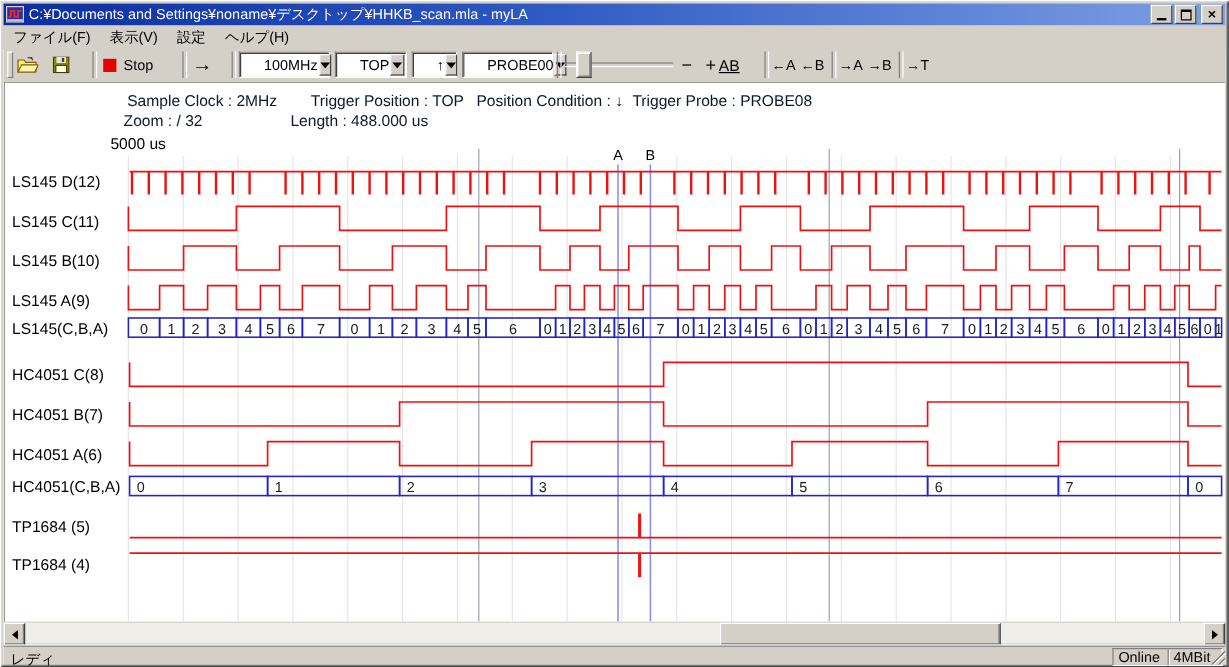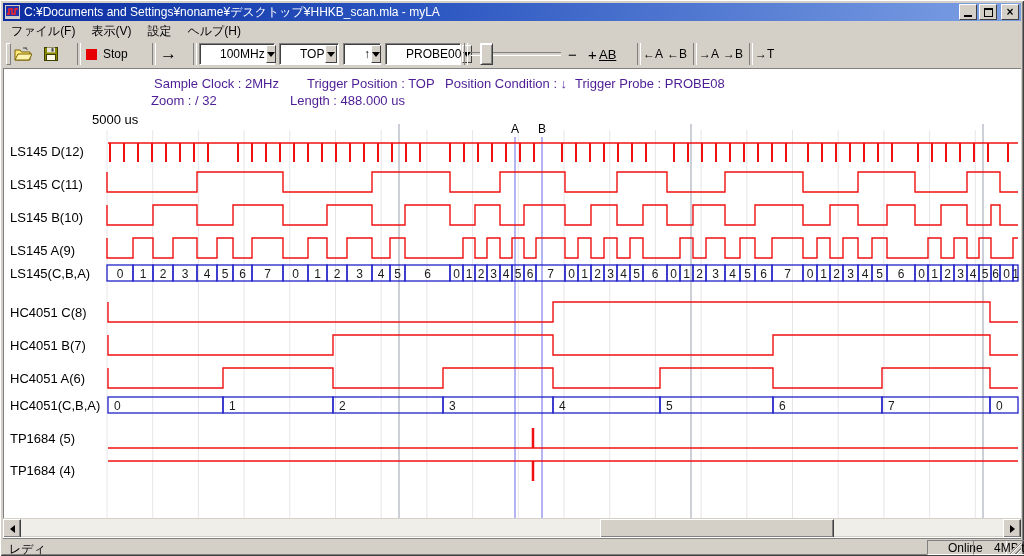--- a/index.html
+++ b/index.html
@@ -31,35 +31,35 @@
     display:flex;align-items:center;justify-content:center;}
   .tri-down{width:0;height:0;border-left:4px solid transparent;border-right:4px solid transparent;border-top:5px solid #000;}
   .stopsq{width:11px;height:11px;background:#e80000;margin-right:6px;}
   .slider-track{position:absolute;top:12px;height:2px;border-top:1px solid #808080;border-bottom:1px solid #fff;}
   .slider-handle{position:absolute;top:3px;width:11px;height:20px;background:#d4d0c8;
     border:1px solid;border-color:#fff #404040 #404040 #fff;box-shadow:inset 1px 1px 0 #ffffff, inset -1px -1px 0 #808080;}
   
   #client{position:absolute;left:3px;top:68px;width:1018px;height:450px;background:#ffffff;
     box-shadow:inset 1px 0 0 #808080, inset 0 1px 0 #808080;}
   #wave-svg{position:absolute;left:0;top:0;}
-  .info{position:absolute;font-size:13px;color:#4c1d95;white-space:nowrap;margin-left:48px;}
+  .info{position:absolute;font-size:13px;color:#0f172a;white-space:nowrap;}
   
   #hscroll{position:absolute;left:3px;top:519px;right:3px;height:17px;background:#f0eee8;}
   .sbtn{position:absolute;top:0;width:16px;height:17px;background:#d4d0c8;
     border:1px solid;border-color:#fff #404040 #404040 #fff;box-shadow:inset -1px -1px 0 #808080;
     display:flex;align-items:center;justify-content:center;}
   .tri-left{width:0;height:0;border-top:4px solid transparent;border-bottom:4px solid transparent;border-right:5px solid #000;}
   .tri-right{width:0;height:0;border-top:4px solid transparent;border-bottom:4px solid transparent;border-left:5px solid #000;}
   #hthumb{position:absolute;top:0;height:17px;background:#d4d0c8;
     border:1px solid;border-color:#fff #404040 #404040 #fff;box-shadow:inset -1px -1px 0 #808080;}
   
   #statusbar{position:absolute;left:3px;right:3px;top:538px;height:16px;font-size:12px;border-top:1px solid #808080;box-shadow:0 -1px 0 #fff;}
   #statusbar .ready{position:absolute;left:6px;top:2px;}
   .spanel{position:absolute;top:1px;height:13px;border:1px solid;border-color:#808080 #fff #fff #808080;
-    font-size:12px;padding:0 20px;display:flex;align-items:center;}
+    font-size:12px;padding:0 4px;display:flex;align-items:center;}
   #grip-corner{position:absolute;right:0;top:2px;width:13px;height:13px;
     background:repeating-linear-gradient(135deg,#d4d0c8 0 2px,#808080 2px 3px,#ffffff 3px 4px);
     clip-path:polygon(100% 0,100% 100%,0 100%);}
 </style>
 </head>
 <body>
 
 <div id="window">
 
   <div id="menubar">

